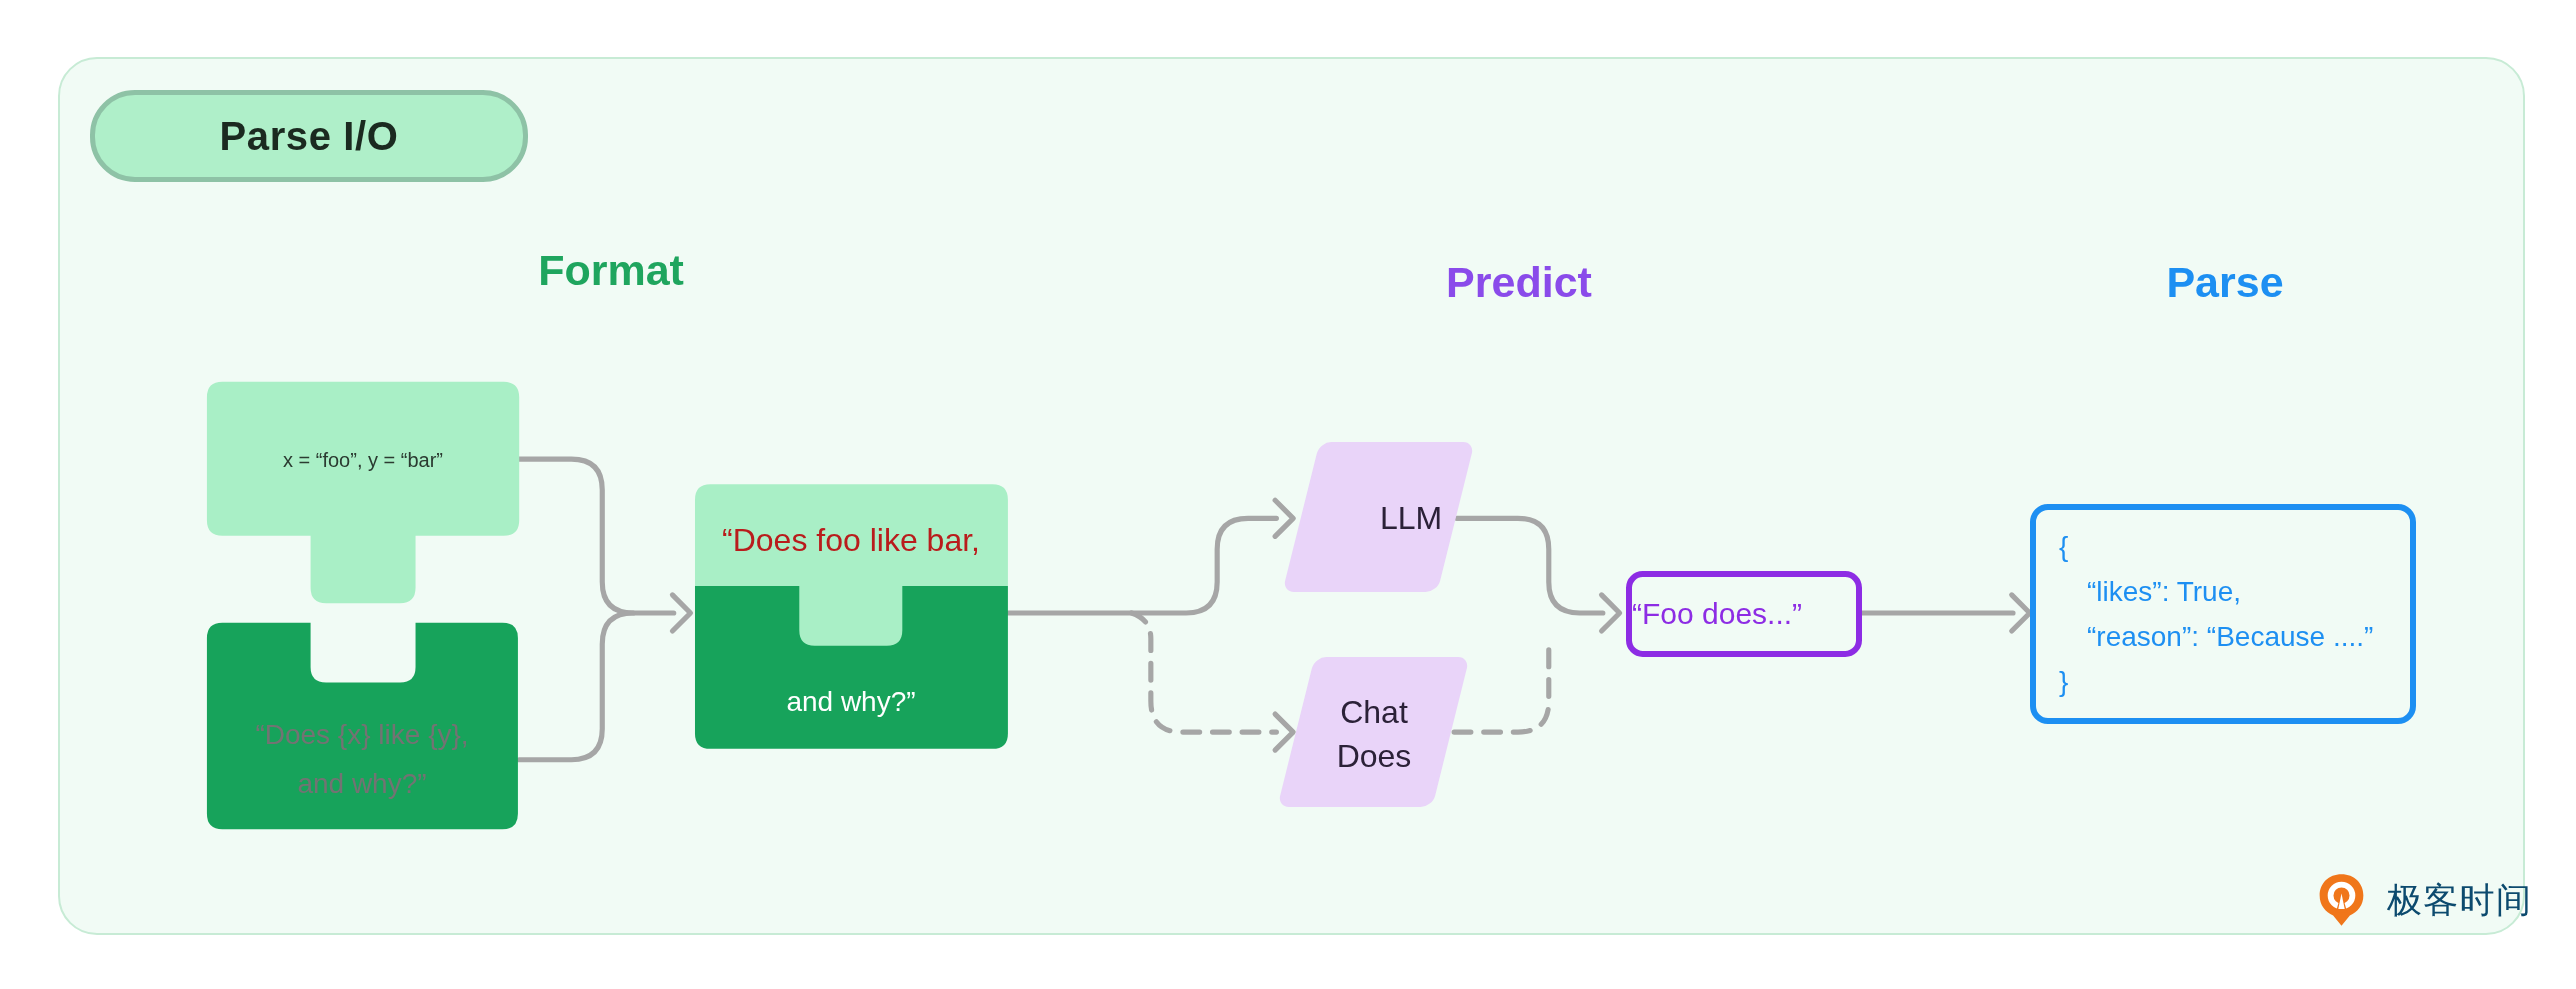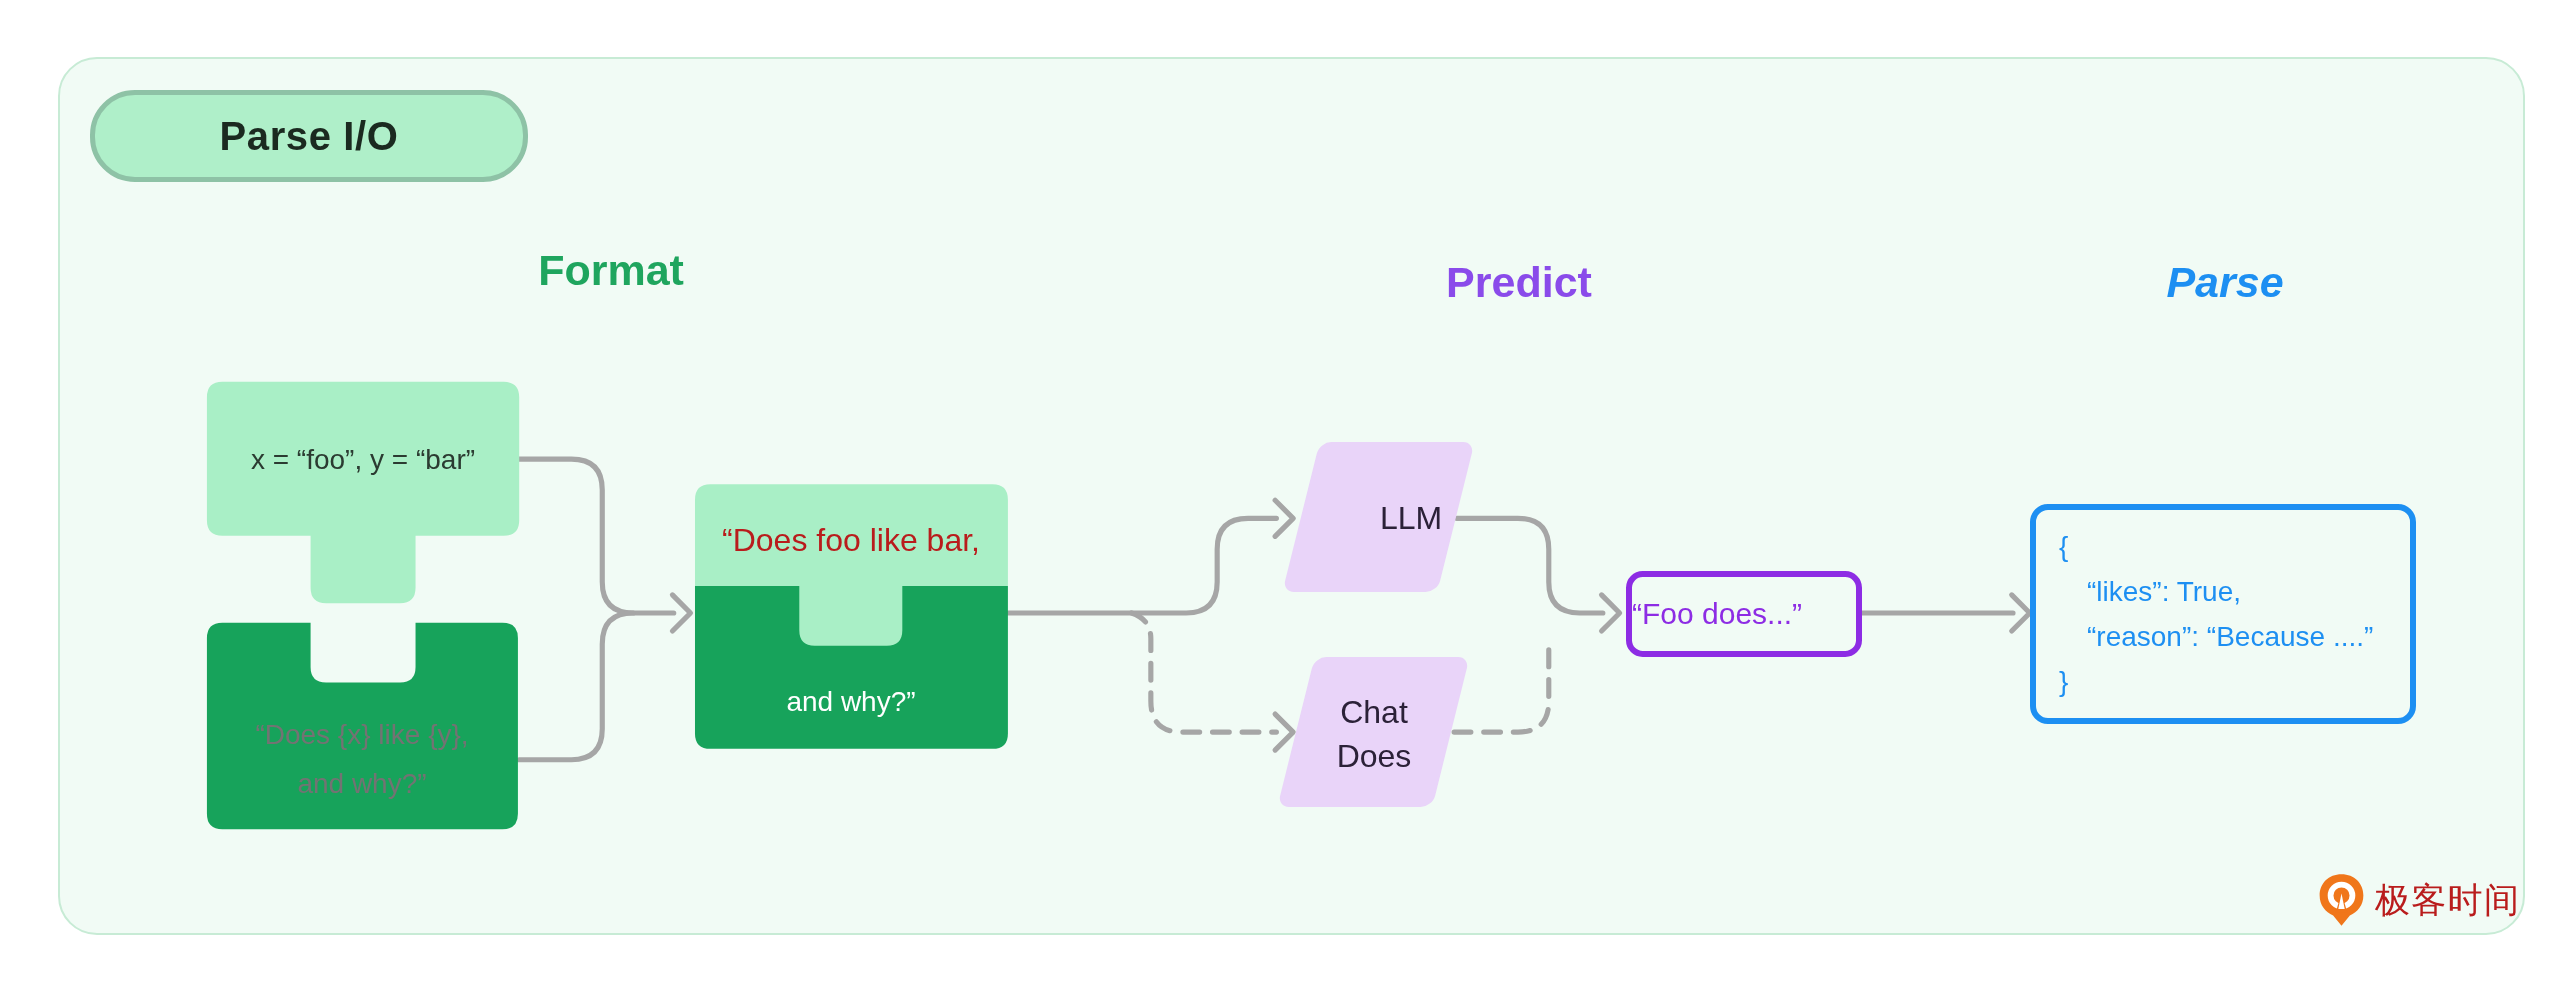--- a/index.html
+++ b/index.html
@@ -7,43 +7,43 @@
   .stage{position:relative;width:2576px;height:989px;overflow:hidden;background:#ffffff;}
   .panel{position:absolute;left:58px;top:57px;width:2467px;height:878px;
     background:#f1fbf5;border:2.6px solid #c7ebd5;border-radius:39px;box-sizing:border-box;}
   .badge{position:absolute;left:90px;top:90px;width:438px;height:92px;
     background:#afefc9;border:5.8px solid #8ec2a6;border-radius:45px;box-sizing:border-box;
     display:flex;align-items:center;justify-content:center;
     font-size:40px;font-weight:700;color:#1b2a20;letter-spacing:0.6px;}
   .heading{position:absolute;transform:translate(-50%,-50%);font-size:43px;font-weight:700;}
   .h-format{left:611px;top:270px;color:#1fa55e;}
   .h-predict{left:1519px;top:282px;color:#8a4bea;}
-  .h-parse{left:2225px;top:282px;color:#1d8ff2;font-style:italic;}
+  .h-parse{left:2225px;top:282px;color:#1d8ff2;}
   svg.canvas{position:absolute;left:0;top:0;width:2576px;height:989px;}
   .lbl{position:absolute;transform:translate(-50%,-50%);text-align:center;white-space:nowrap;}
-  .t-input{left:363px;top:460px;font-size:28px;color:#2b3b31;}
+  .t-input{left:363px;top:460px;font-size:20px;color:#2b3b31;}
   .t-template{left:362px;top:759px;font-size:28px;color:#737373;line-height:49px;}
   .t-fmt-light{left:851px;top:540px;font-size:32px;color:#b91c1c;}
   .t-fmt-dark{left:851px;top:702px;font-size:28px;color:#ffffff;}
   .pgram{position:absolute;width:155px;height:150px;background:#e9d4f9;border-radius:11.6px;
     transform:skewX(-14deg);}
   .pg-llm{left:1301px;top:442px;}
   .pg-chat{left:1296px;top:657px;}
   .t-llm{left:1379px;top:518px;font-size:32px;color:#2b2138;margin-left:32px;}
   .t-chat{left:1374px;top:734px;font-size:32px;color:#2b2138;line-height:44px;}
   .foo-box{position:absolute;left:1626px;top:571px;width:236px;height:86px;box-sizing:border-box;
     border:6.4px solid #8d2ce4;border-radius:16.7px;background:#f1fbf5;
     display:flex;align-items:center;
     font-size:30px;color:#8d2ce4;}
   .parse-box{position:absolute;left:2030px;top:504px;width:386px;height:220px;box-sizing:border-box;
     border:6.4px solid #1d8ff2;border-radius:18px;background:#f1fbf5;
     color:#1d8ff2;font-size:28px;line-height:45px;padding:14px 0 0 23px;}
   .parse-box .indent{padding-left:28px;}
   .footer{position:absolute;left:2317px;top:873px;display:flex;align-items:center;}
-  .brand-text{font-size:35px;color:#b91c1c;margin-left:9px;letter-spacing:1.3px;}
+  .brand-text{font-size:35px;color:#0c4a6e;margin-left:21px;letter-spacing:1.3px;}
 </style>
 </head>
 <body>
 
 <div class="stage">
 
   <div class="panel"></div>
 
   <div class="badge">
     <span>Parse I/O</span>

